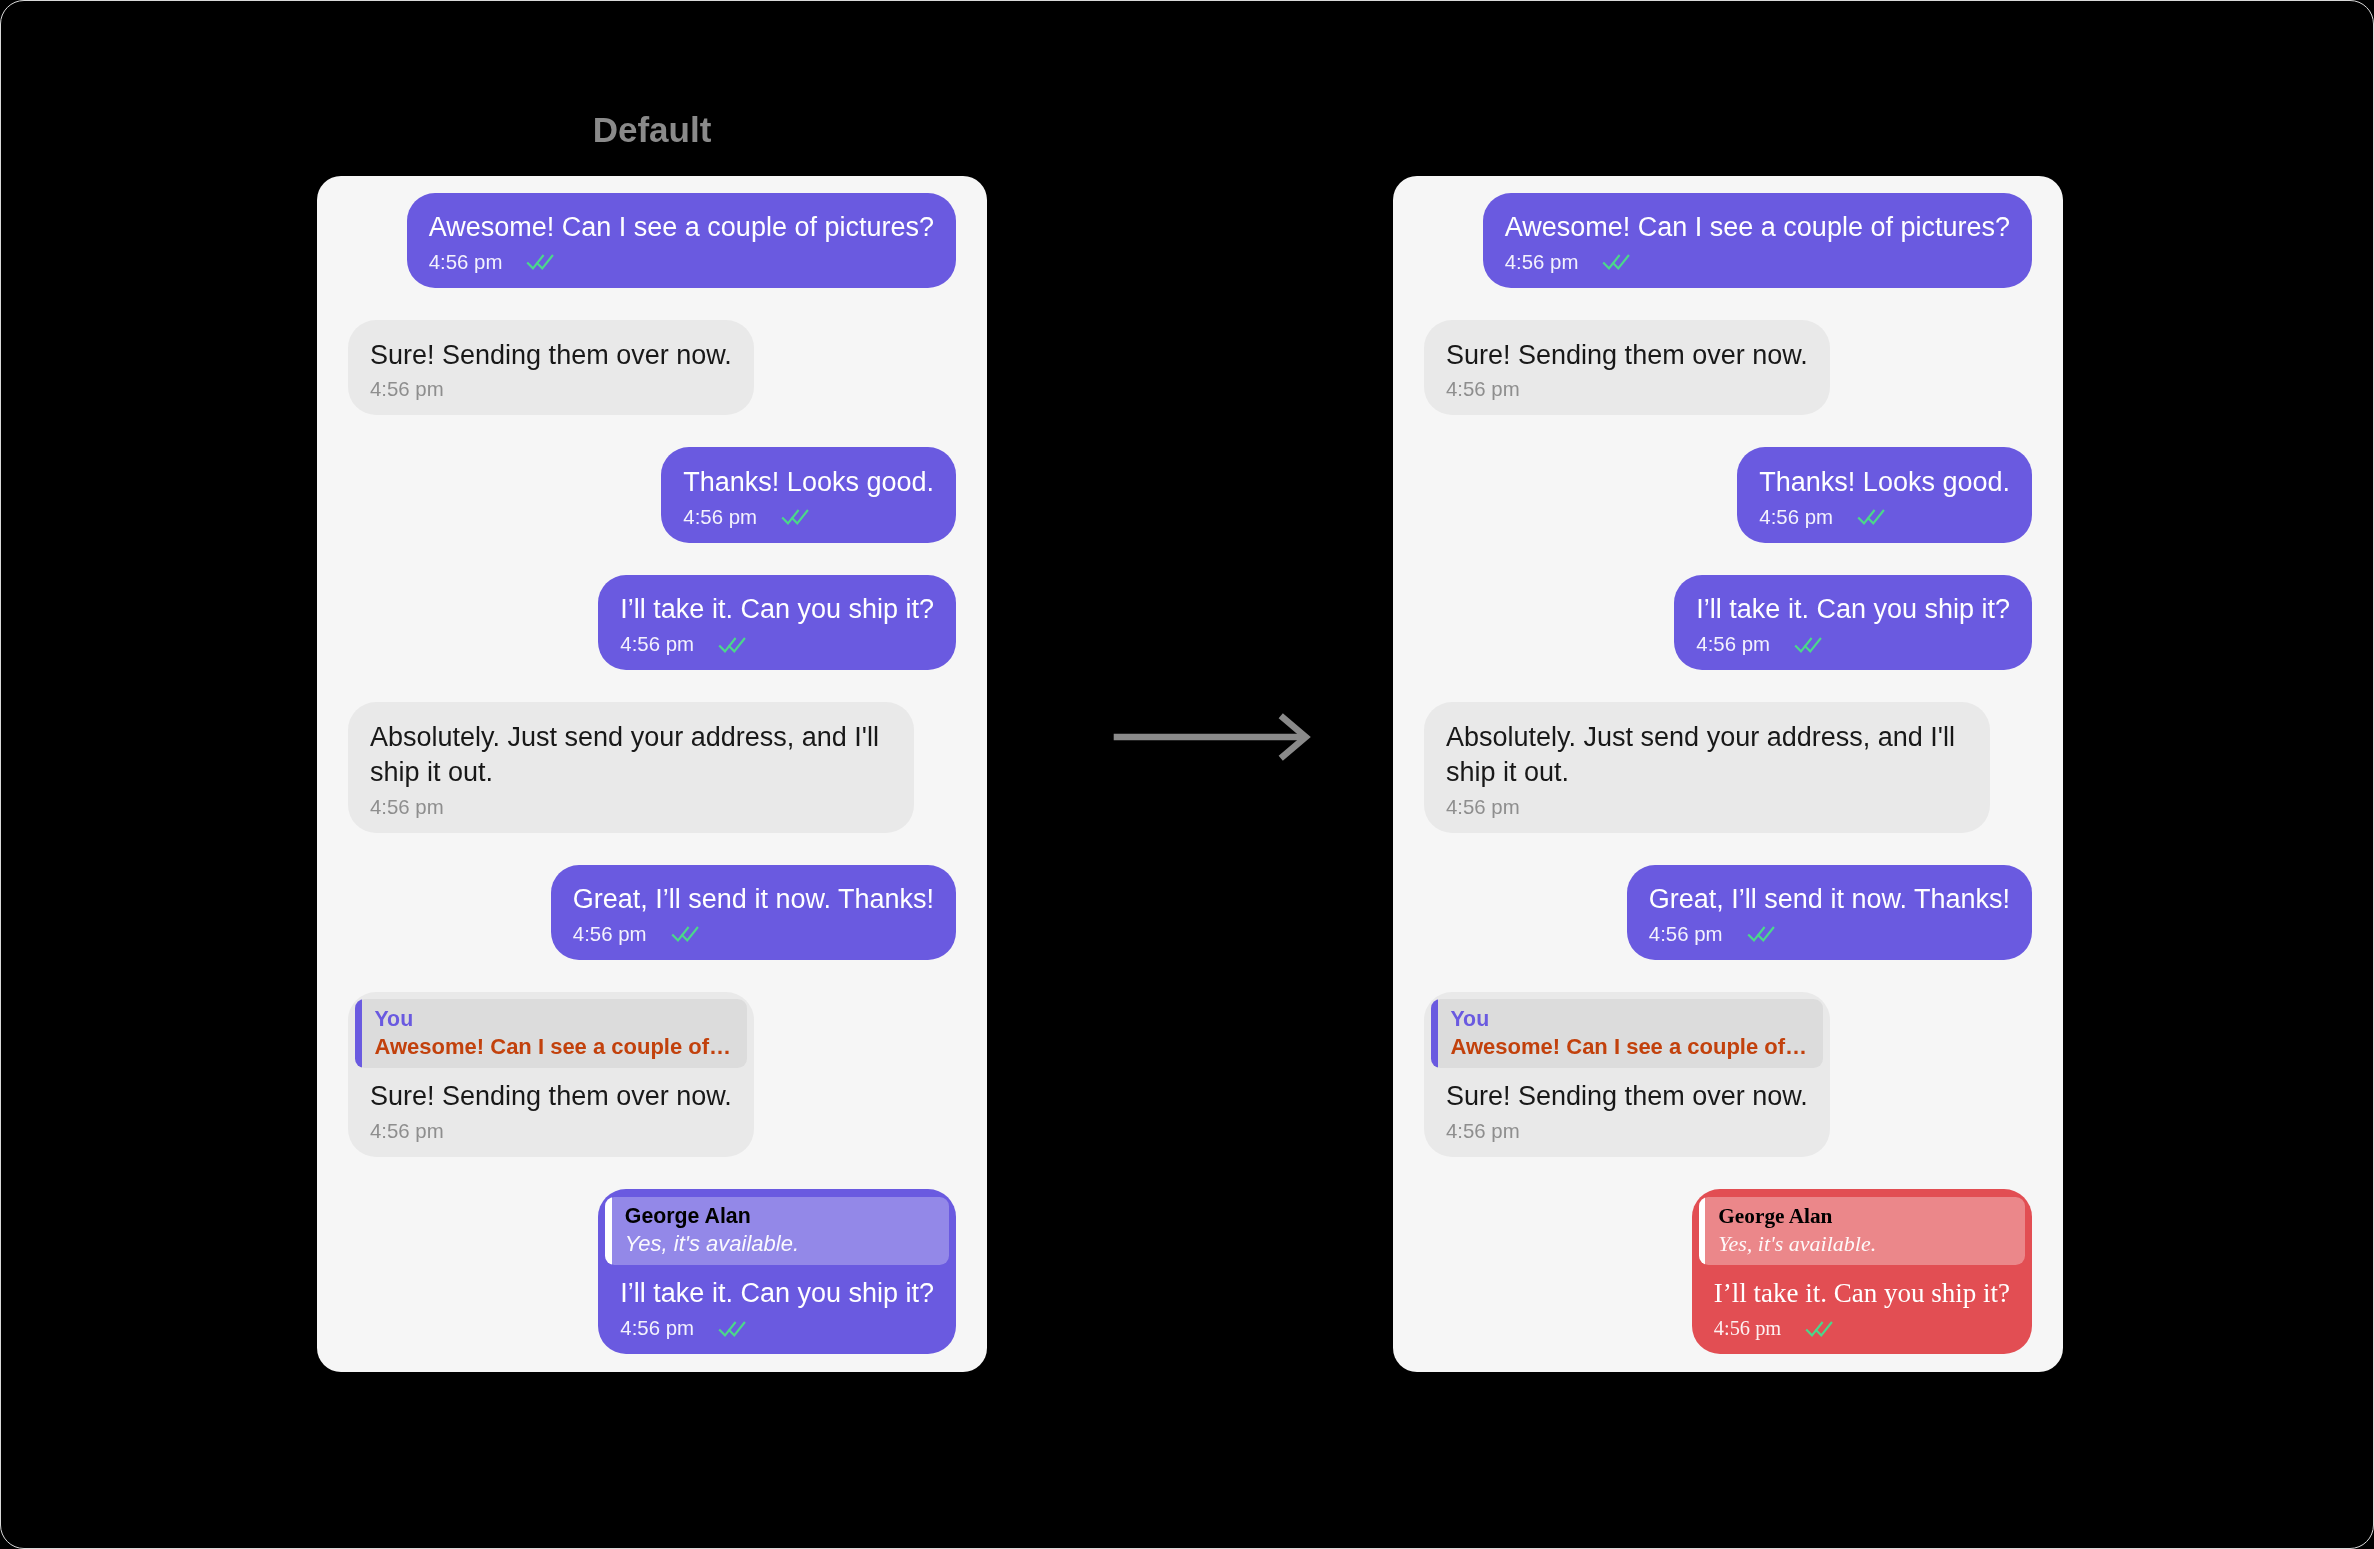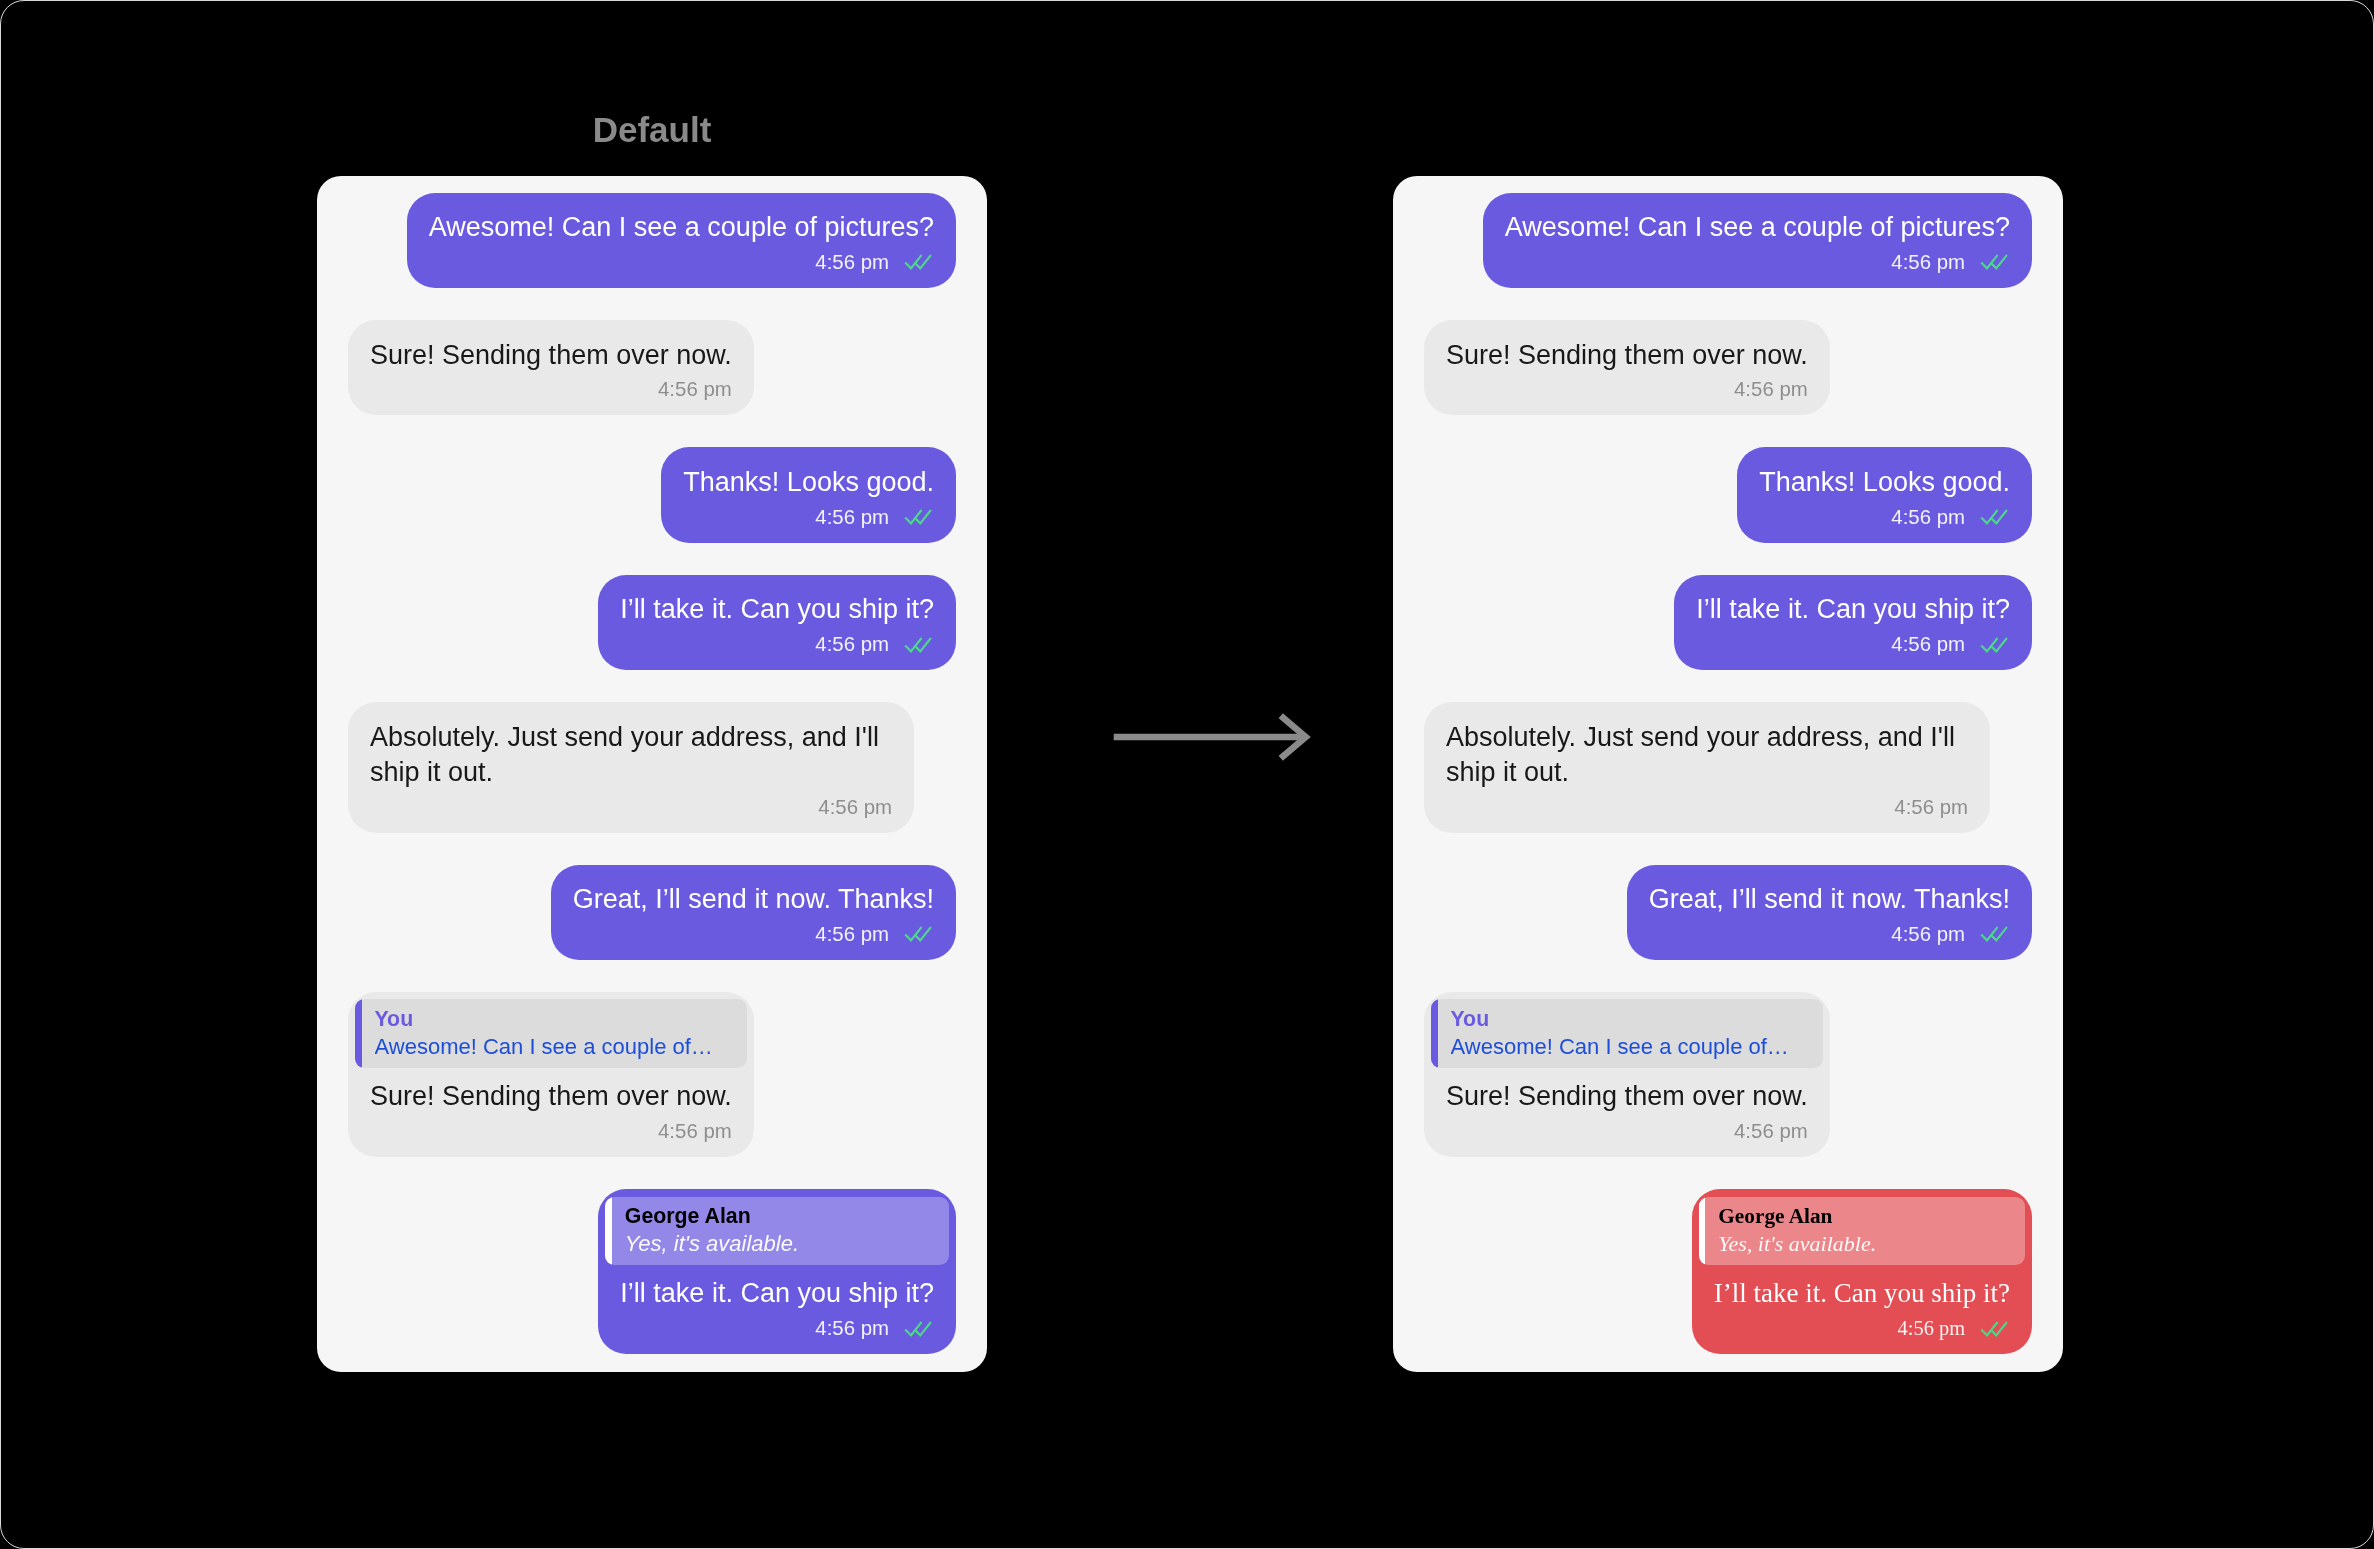--- a/index.html
+++ b/index.html
@@ -54,22 +54,22 @@
   .sent .bubble {
     background: var(--sent-bubble, #6a5ae0);
     color: #ffffff;
   }
   .received .bubble {
     background: var(--received-bubble, #e9e9e9);
     color: var(--received-text, #181818);
   }
 
   .meta {
-    display: flex; justify-content: flex-end; align-items: center;
-    gap: 14px; height: 28px; margin-top: 2.8px;
+    display: flex; align-items: center;
+    gap: 23px; height: 28px; margin-top: 2.8px;
     font-size: 20.4px; line-height: 28px;
   }
   .sent .meta     { color: rgba(255,255,255,0.92); }
   .received .meta { color: var(--timestamp, #8e8e8e); }
 
   .check { color: var(--check, #4cd78b); flex: none; display: block; }
   .check path { fill: none; stroke: currentColor; stroke-width: 2.4; }
 
   .quote {
     display: flex;
@@ -83,21 +83,21 @@
     padding: 6.5px 13px 7.4px 13px;
   }
   .quote-author { font-size: 21.3px; line-height: 27px; font-weight: 600; }
   .quote-text   {
     font-size: 22px; line-height: 28px;
     white-space: nowrap; overflow: hidden; text-overflow: ellipsis;
   }
   .received .quote        { background: var(--received-quote-bg, #dcdcdc); }
   .received .quote-bar    { background: var(--quote-accent, #6a5ae0); }
   .received .quote-author { color: var(--quote-accent, #6a5ae0); }
-  .received .quote-text   { color: #1d4ed8; }
+  .received .quote-text   { color: #c2410c; font-weight: bold; }
 
   .sent .quote        { background: rgba(255,255,255,0.28); }
   .sent .quote-bar    { background: #ffffff; }
   .sent .quote-author { color: #000000; }
   .sent .quote-text   { color: rgba(255,255,255,0.95); font-style: italic; }
 
   .bubble.styled-red {
     background: var(--styled-bubble, #e24e53);
     font-family: "Liberation Serif", serif;
   }

